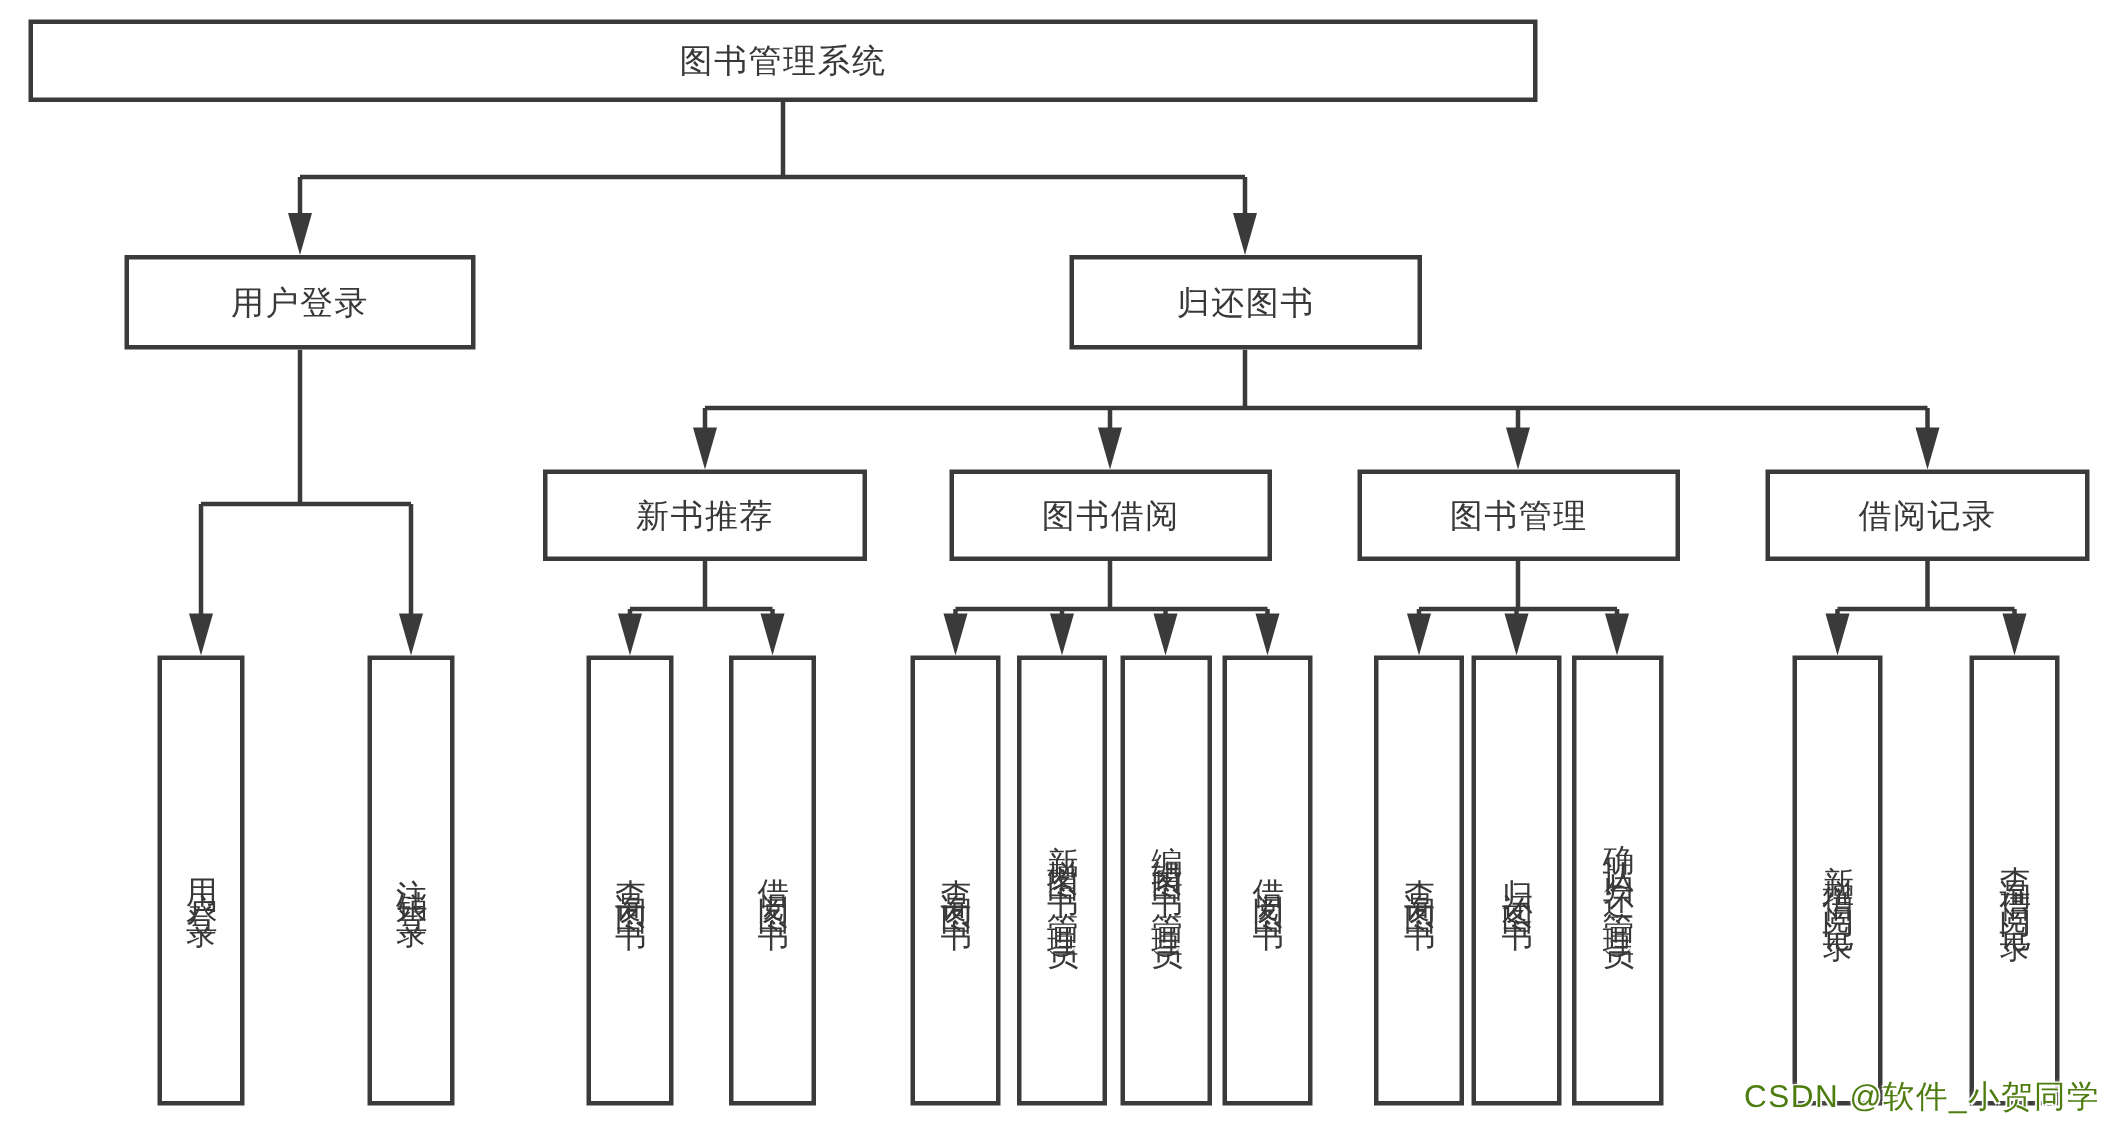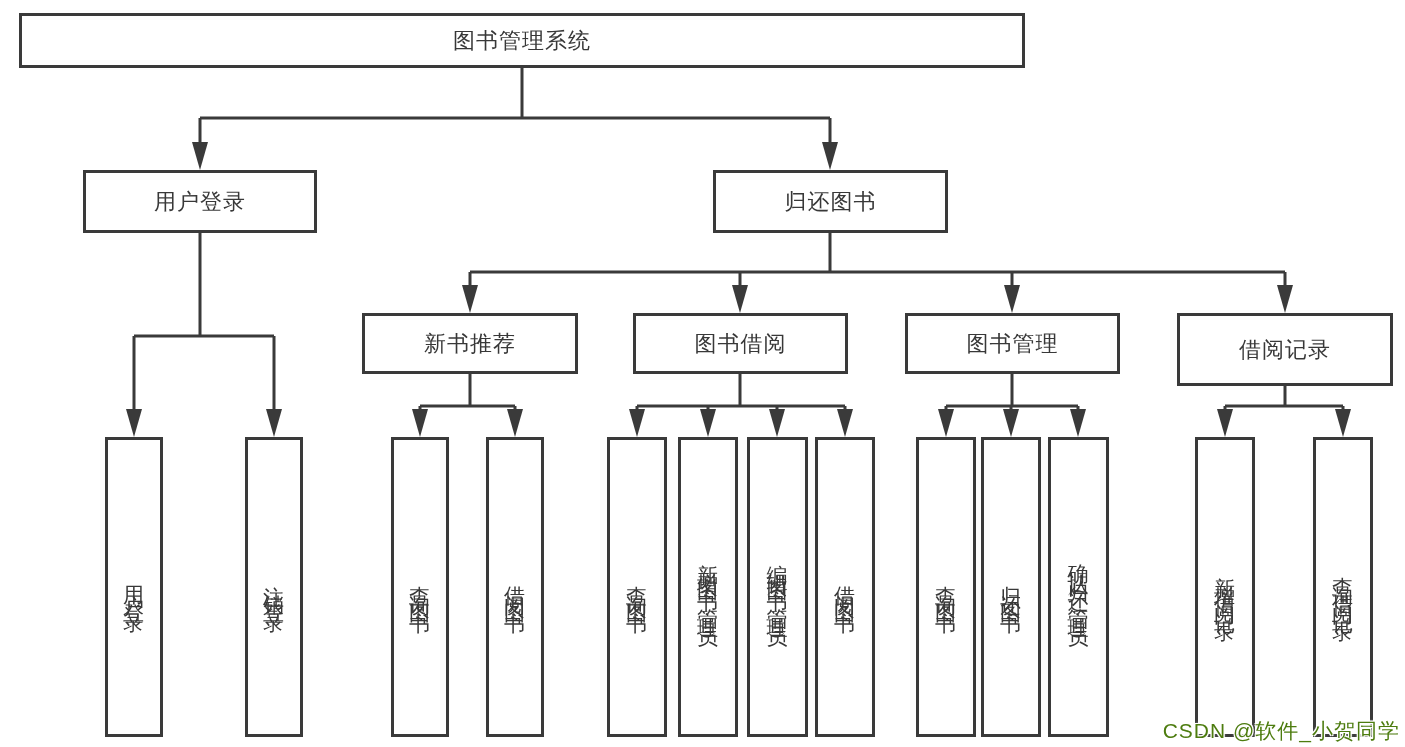--- a/index.html
+++ b/index.html
@@ -78,21 +78,21 @@
 
   <div class="node" style="left:633px;top:313px;width:215px;height:61px">
     <span class="hlabel">图书借阅</span>
   </div>
   <div class="node" style="left:362px;top:313px;width:216px;height:61px">
     <span class="hlabel">新书推荐</span>
   </div>
   <div class="node" style="left:905px;top:313px;width:215px;height:61px">
     <span class="hlabel">图书管理</span>
   </div>
-  <div class="node" style="left:1177px;top:313px;width:216px;height:73px">
+  <div class="node" style="left:1177px;top:313px;width:216px;height:61px">
     <span class="hlabel">借阅记录</span>
   </div>
 
   <div class="node" style="left:105px;top:437px;width:58px;height:300px">
     <span class="vlabel">用户登录</span>
   </div>
   <div class="node" style="left:245px;top:437px;width:58px;height:300px">
     <span class="vlabel">注销登录</span>
   </div>
 

